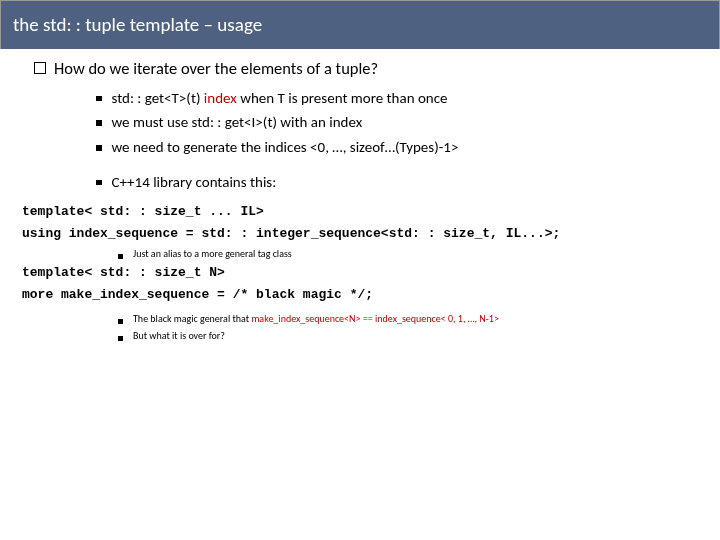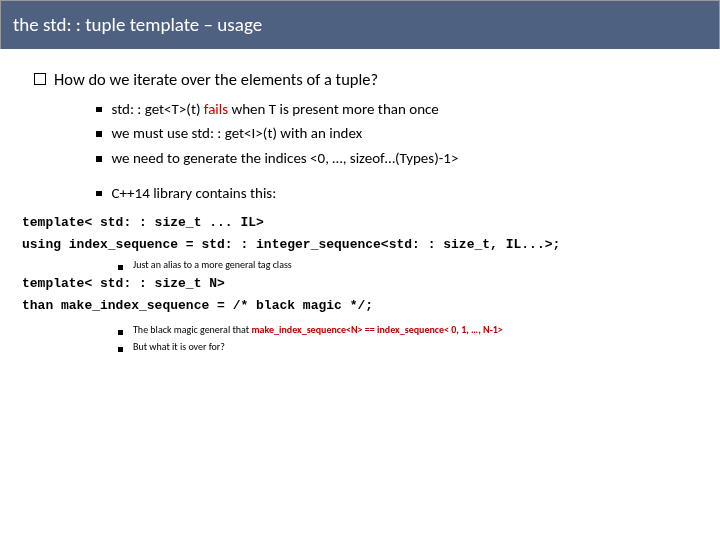--- a/index.html
+++ b/index.html
@@ -20,21 +20,21 @@
     padding: 24px 12px;
     height: 34px;
     display: flex;
     align-items: center;
     font-size: 19px;
     border-left: 1px solid #999;
     border-right: 1px solid #999;
     border-top: 1px solid #999;
   }
   .body {
-    padding: 14px 10px 10px 10px;
+    padding: 3px 10px 10px 10px;
   }
   .q {
     display: flex;
     align-items: flex-start;
     gap: 8px;
     margin: 6px 0 10px 24px;
     font-size: 16.5px;
   }
   .q .box {
     width: 12px;
@@ -81,21 +81,21 @@
     margin-top: 6px;
     flex: 0 0 auto;
   }
   .code {
     font-family: Consolas, "Courier New", monospace;
     font-size: 13px;
     font-weight: 700;
     margin: 4px 0 6px 12px;
     white-space: pre;
   }
-  .b { font-weight: 700; }
+  .b { font-weight: 400; }
   .red { color: #c00000; }
   .grp { display: inline; }
 </style>
 </head>
 <body>
 
 <div class="titlebar">
   <span>the std: : tuple template – usage</span>
 </div>
 
@@ -103,21 +103,21 @@
 
   <div class="q">
     <span class="box"></span>
     <span>How do we iterate over the elements of a tuple?</span>
   </div>
 
   <ul class="lvl2">
     <li>
       <span class="sq"></span>
       <span class="grp">
-        <span>std: : get&lt;T&gt;(t) </span><span class="red">fails </span><span>when T is present more than once</span>
+        <span>std: : get&lt;T&gt;(t) </span><span class="red">index </span><span>when T is present more than once</span>
       </span>
     </li>
     <li>
       <span class="sq"></span>
       <span>we must use std: : get&lt;I&gt;(t) with an index</span>
     </li>
     <li>
       <span class="sq"></span>
       <span>we need to generate the indices &lt;0, …, sizeof…(Types)-1&gt;</span>
     </li>
@@ -134,21 +134,21 @@
   <div class="code">using index_sequence = std: : integer_sequence&lt;std: : size_t, IL...&gt;;</div>
 
   <ul class="lvl3">
     <li>
       <span class="sq"></span>
       <span>Just an alias to a more general tag class</span>
     </li>
   </ul>
 
   <div class="code">template&lt; std: : size_t N&gt;</div>
-  <div class="code">than make_index_sequence = /* black magic */;</div>
+  <div class="code">more make_index_sequence = /* black magic */;</div>
 
   <ul class="lvl3" style="margin-top:10px;">
     <li>
       <span class="sq"></span>
       <span class="grp">
         <span>The black magic general that </span><span class="red b">make_index_sequence&lt;N&gt; == index_sequence&lt; 0, 1, …, N-1&gt;</span>
       </span>
     </li>
     <li>
       <span class="sq"></span>

